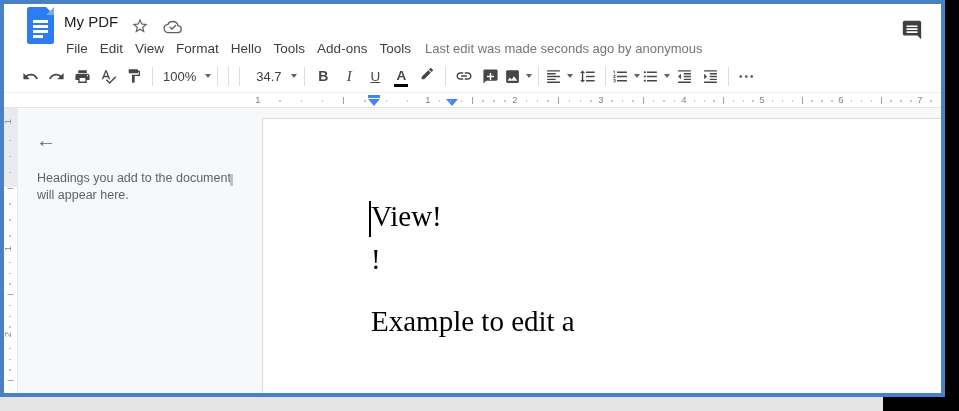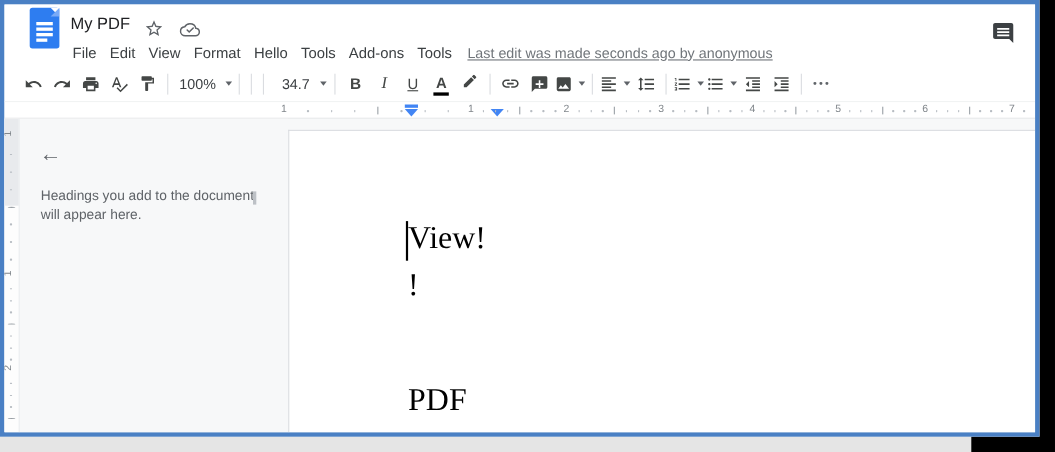--- a/index.html
+++ b/index.html
@@ -15,21 +15,21 @@
                background:#2e7df0; border-radius:2.5px; }
   .docs-icon .fold { position:absolute; right:0; top:0; width:0; height:0;
                      border-left:8px solid transparent; border-top:8px solid #fff; }
   .docs-icon .fold2 { position:absolute; right:0; top:0; width:0; height:0;
                       border-top:8px solid transparent; border-right:8px solid #79aaf7; }
   .docs-icon .l { position:absolute; left:6px; width:15px; height:2.5px; background:#fff; }
   .doc-title { position:absolute; left:60px; top:9px; font-size:15px; color:#202124; }
   .title-icon { position:absolute; top:13px; width:18px; height:18px; color:#5f6368; }
   .menubar { position:absolute; left:56px; top:33px; height:22px; display:flex; align-items:center; }
   .menu-item { padding:0 6px; font-size:13.5px; color:#3c4043; cursor:default; }
-  .last-edit { margin-left:8px; font-size:13px; color:#70757a; text-decoration:underline; }
+  .last-edit { margin-left:8px; font-size:13px; color:#70757a; }
   .feedback-btn { position:absolute; left:897px; top:15px; width:22px; height:22px; }
 
   
   .toolbar { position:absolute; left:0; top:56px; width:937px; height:33px; background:#fff;
              display:flex; align-items:center; padding-left:13px; border-bottom:1px solid #eef0f1; }
   .tb { height:24px; min-width:24px; display:flex; align-items:center; justify-content:center;
         border-radius:2px; color:#444746; margin:0 1px; }
   .tb svg { display:block; }
   .sep { width:1px; height:19px; background:#dadce0; margin:0 5px; }
   .dd { width:0; height:0; border-left:3.5px solid transparent; border-right:3.5px solid transparent;
@@ -333,17 +333,17 @@
       <div class="back-arrow">←</div>
       <div class="outline-hint">Headings you add to the document will appear here.</div>
       <div class="sb-scroll"></div>
     </div>
 
     <div class="page"></div>
 
     <div class="caret"></div>
     <div class="doc-line" style="top:92px">View!</div>
     <div class="doc-line" style="top:135px">!</div>
-    <div class="doc-line" style="top:240px">PDF</div>
+    <div class="doc-line" style="top:197px">Example to edit a</div>
   </div>
 
  </div>
 </div>
 
 </body></html>

